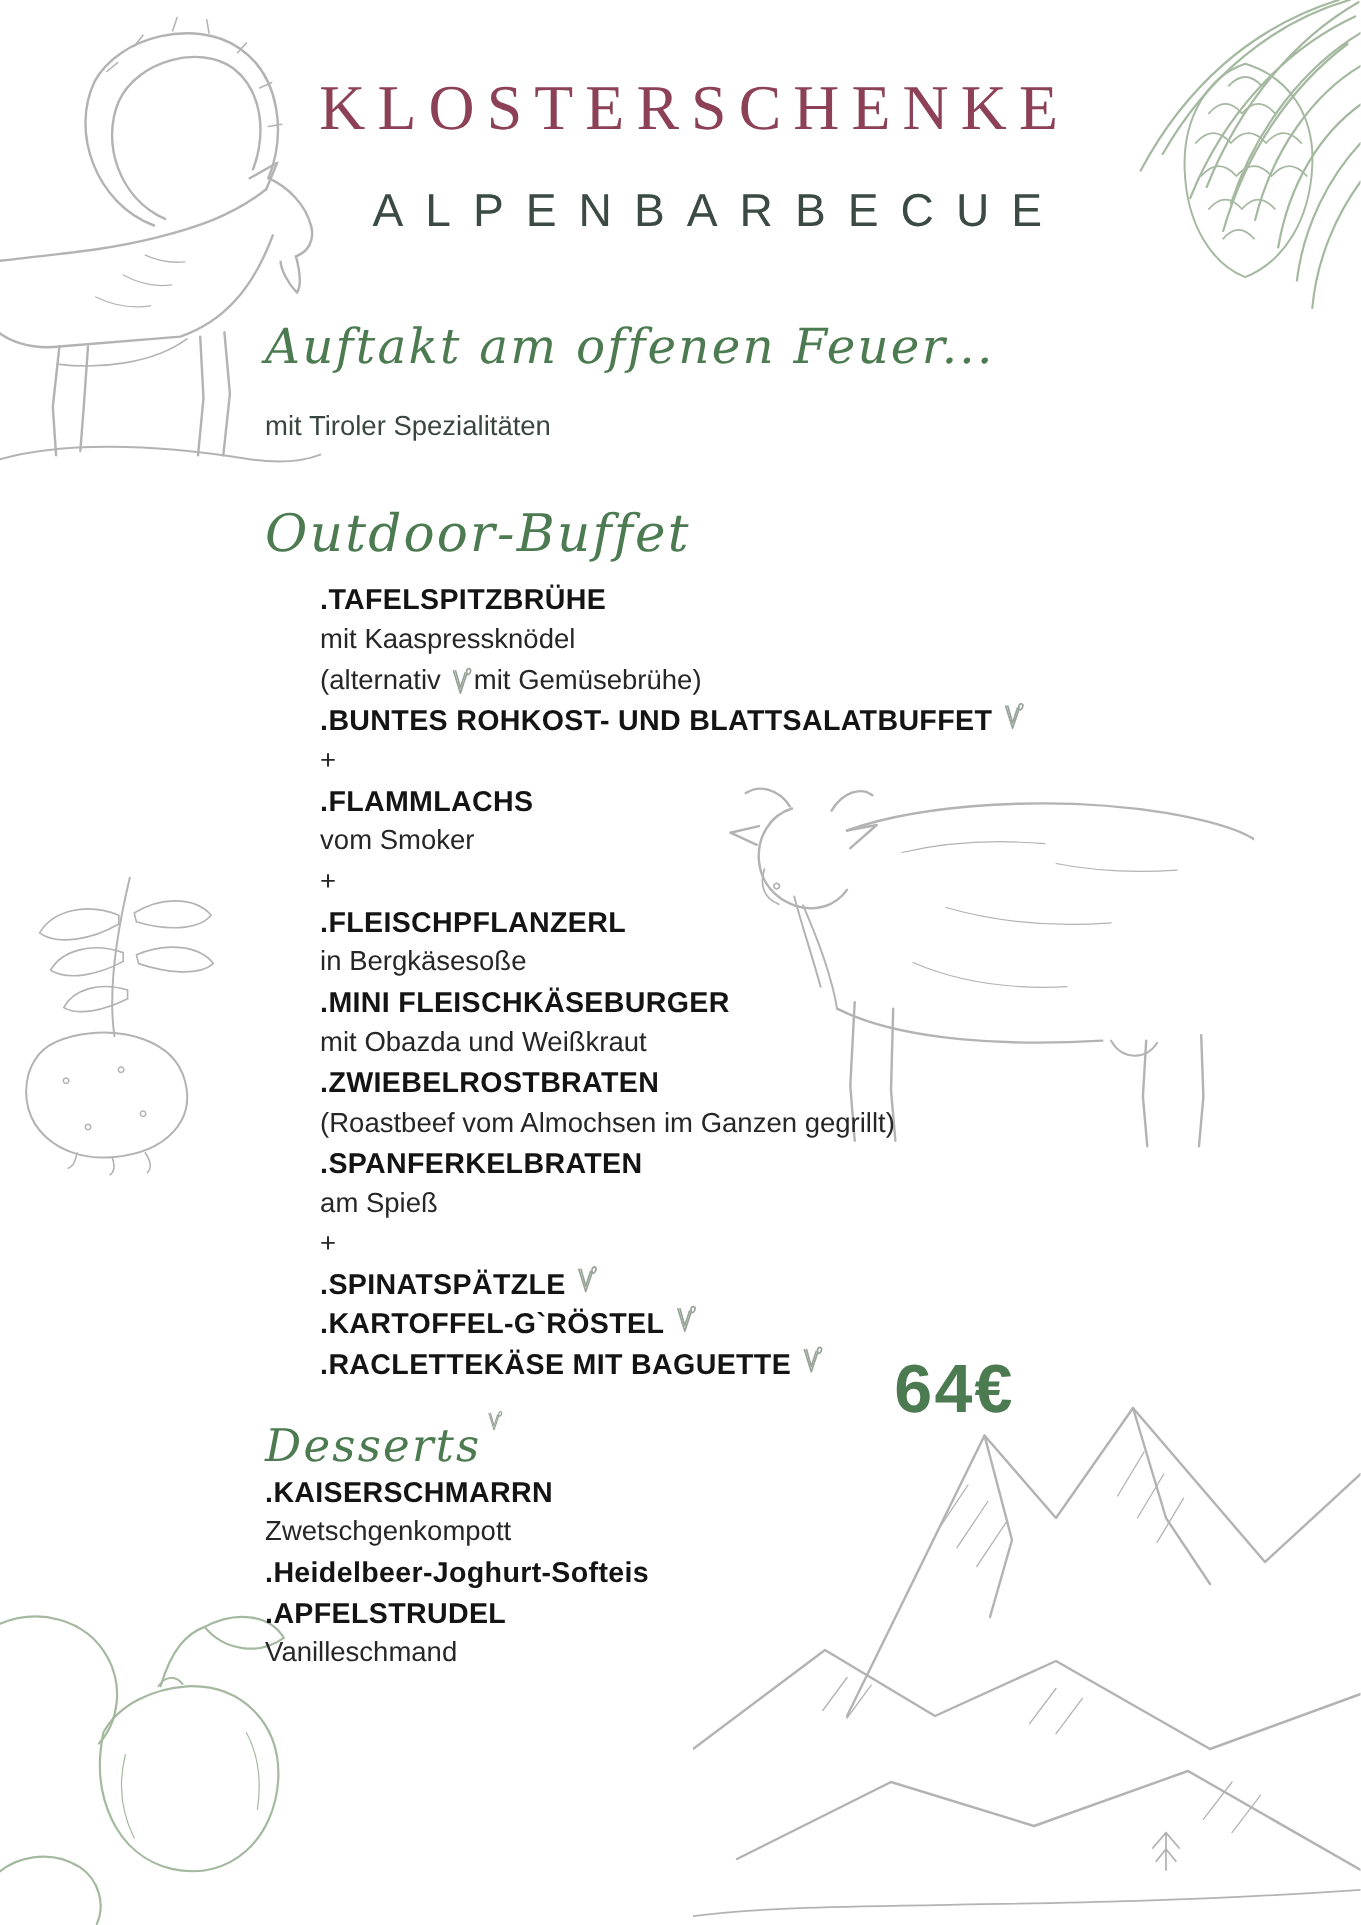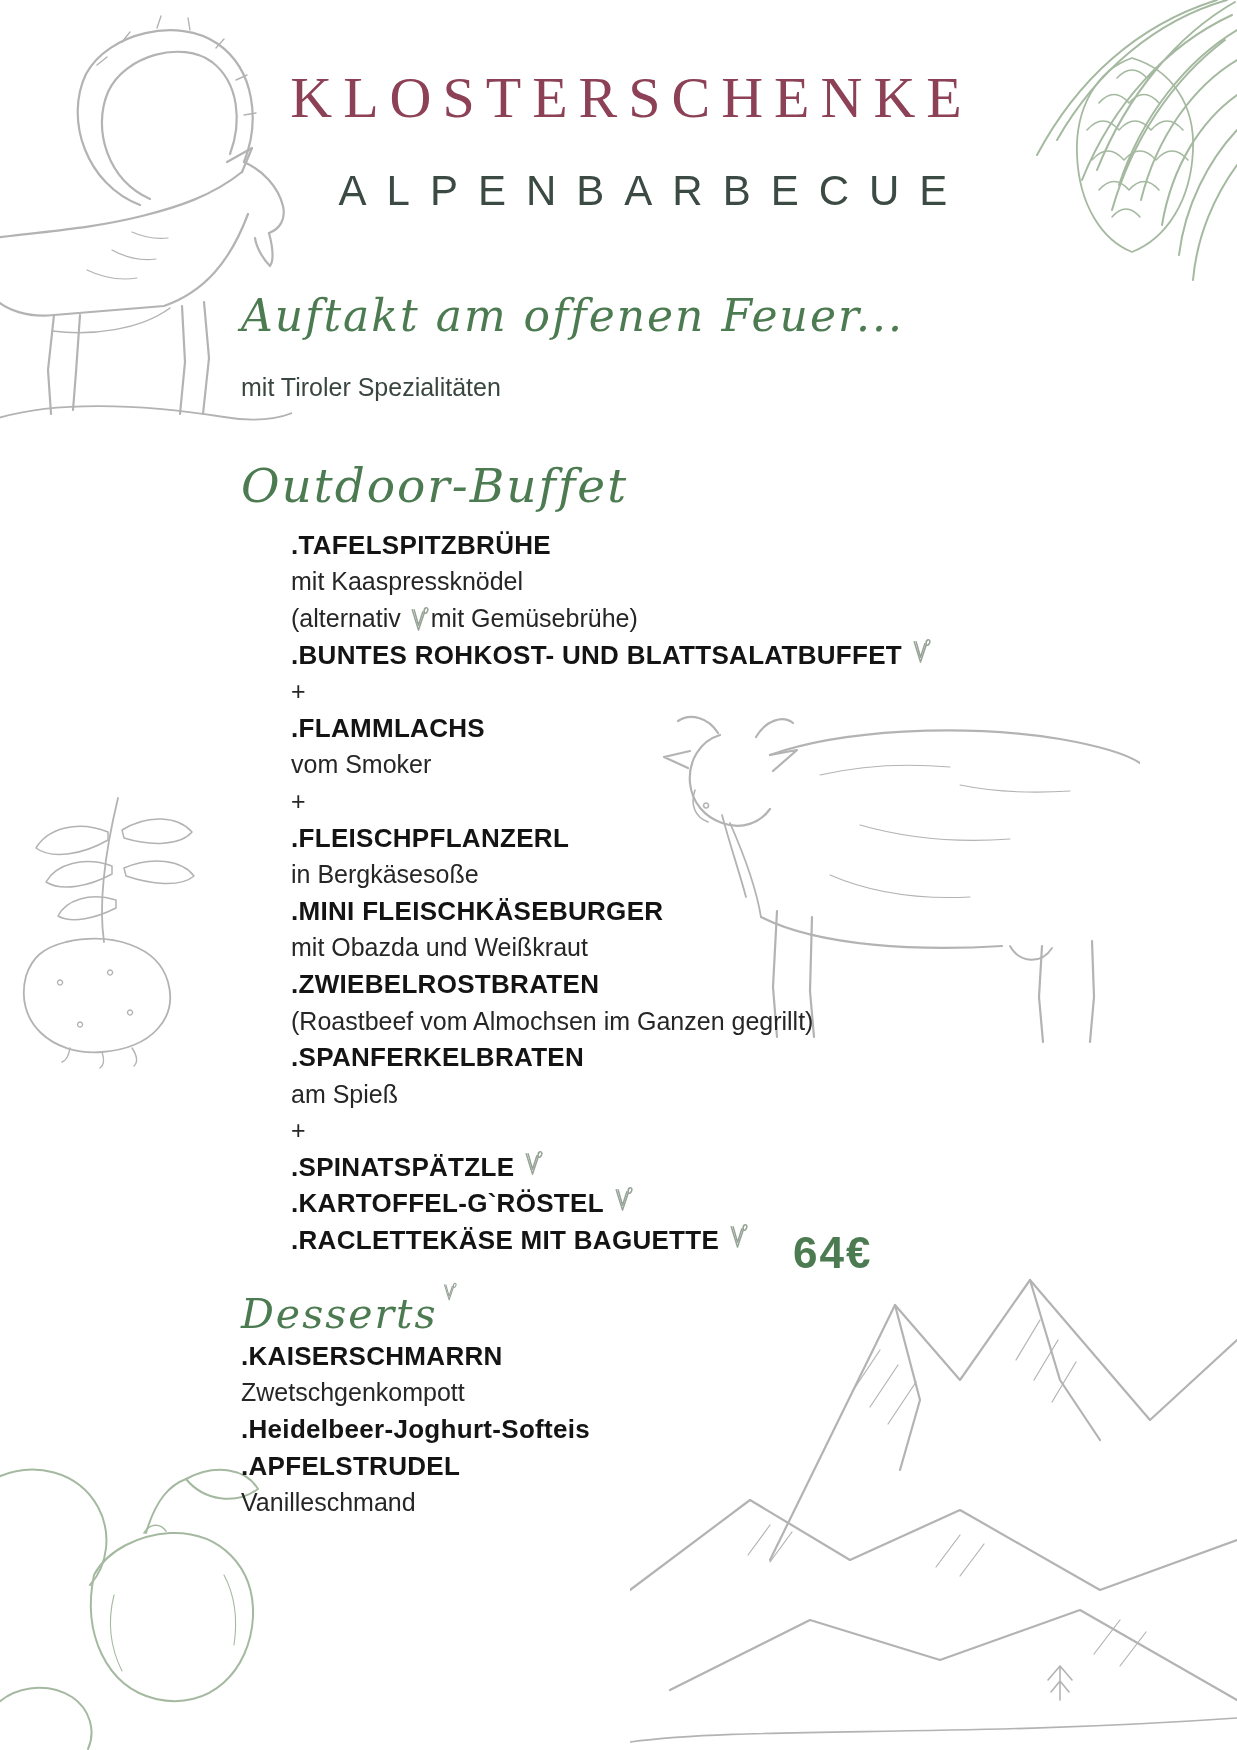--- a/index.html
+++ b/index.html
@@ -33,21 +33,21 @@
   .list-buffet{left:257px;top:527px;margin-left:34px;}
   .list-desserts{left:241px;top:1338px;}
 
   .line{height:36.6px;display:flex;align-items:center;white-space:nowrap;
         font-size:25px;color:var(--body-text,#262626);}
   .line.item{font-weight:700;font-size:26px;color:#141414;letter-spacing:.3px;}
   .line.muted{color:var(--muted-text,#39463f);}
   .line.item.muted{font-size:29px;letter-spacing:.5px;}
   .list-auftakt .line{height:37px;}
 
-  .price{left:793px;top:1228px;font-size:44px;font-weight:700;letter-spacing:2px;
+  .price{left:813px;top:1228px;font-size:62px;font-weight:700;letter-spacing:2px;
          color:var(--accent-green,#4d7b51);}
 
   .veg{display:inline-block;line-height:0;}
   .veg svg{width:20px;height:27px;}
   .veg.end{margin-left:9px;margin-top:-8px;}
   .veg.mid{margin:0 2px -2px 8px;}
   .veg.sup{margin-left:4px;vertical-align:26px;}
   .veg.sup svg{width:15px;height:20px;}
 </style>
 </head>

